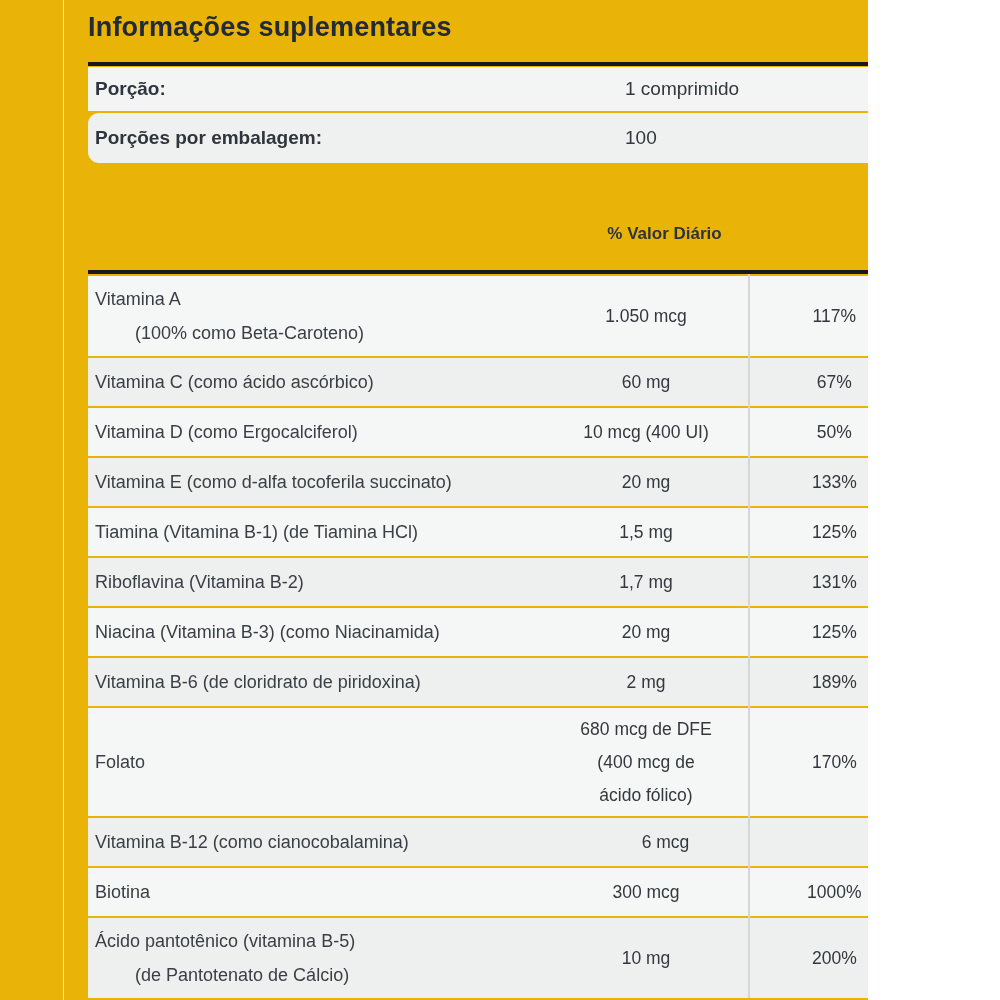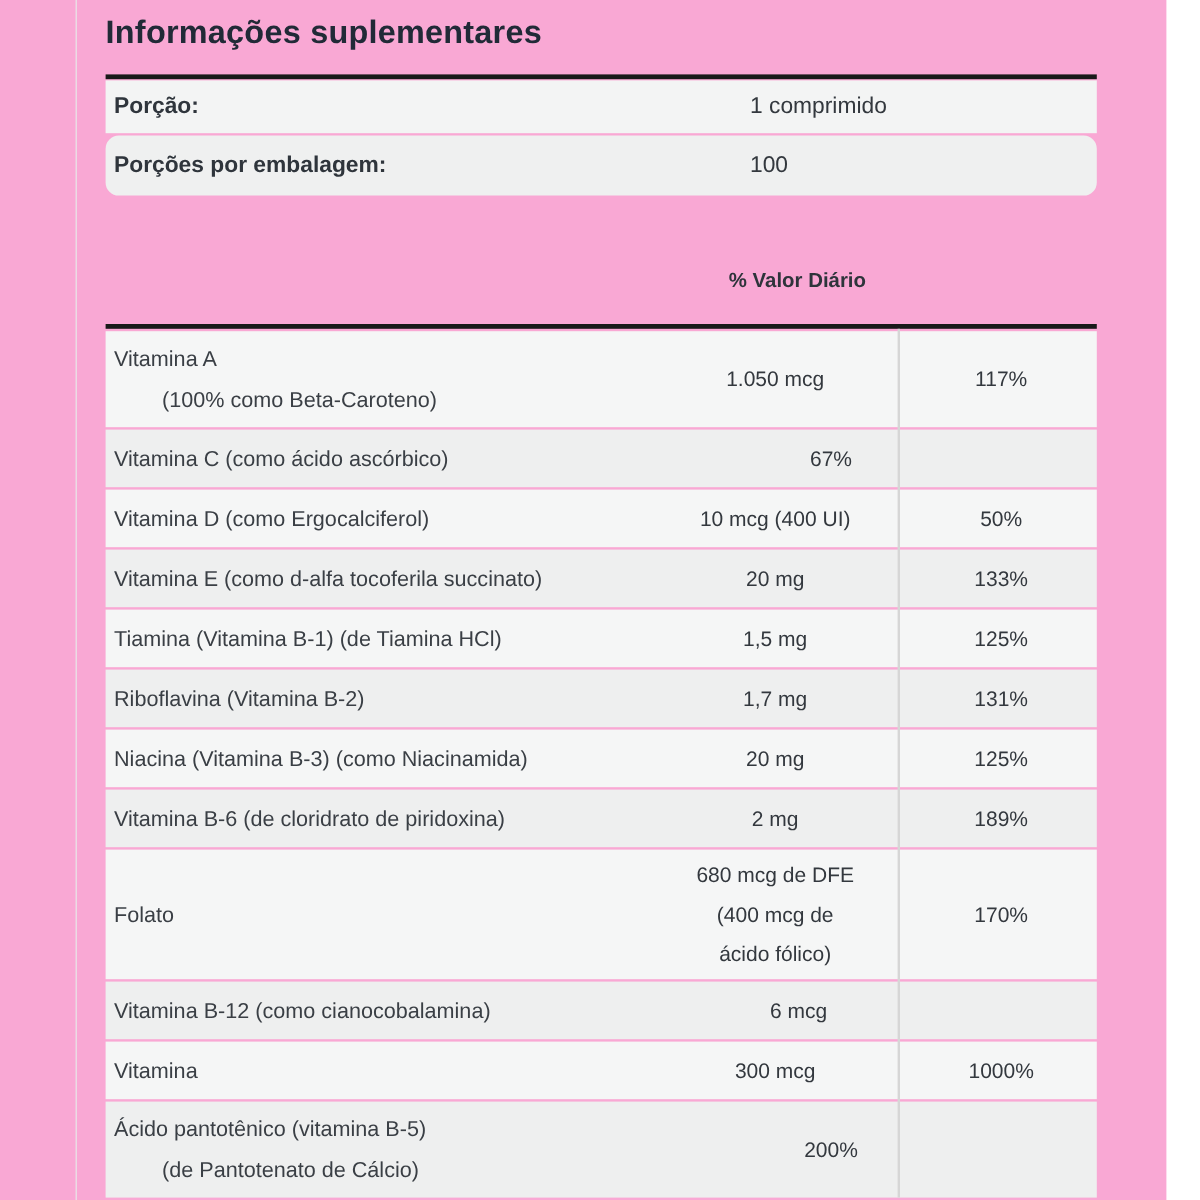--- a/index.html
+++ b/index.html
@@ -2,22 +2,22 @@
 <html><head>
 <meta charset="utf-8">
 <style>
   html, body {
     margin: 0; padding: 0;
     background: #ffffff;
     font-family: "Liberation Sans", sans-serif;
   }
   .page {
     position: relative;
-    width: 972px; height: 1000px;
-    background: #f9a8d4;
+    width: 868px; height: 1000px;
+    background: #eab308;
     overflow: hidden;
   }
   .side-line {
     position: absolute; left: 63px; top: 0;
     width: 1px; height: 1000px;
     background: #e8e8e8;
   }
   .content {
     position: absolute; left: 88px; top: 0;
     width: 826px; height: 1000px;
@@ -141,20 +141,21 @@
           <span class="l2">(100% como Beta-Caroteno)</span>
         </div>
         <div class="c-amt">1.050 mcg</div>
         <div class="c-dv">117%</div>
       </div>
 
       <div class="tb-row">
         <div class="c-name">
           <span class="l1">Vitamina C (como ácido ascórbico)</span>
         </div>
+        <div class="c-amt">60 mg</div>
         <div class="c-dv">67%</div>
       </div>
 
       <div class="tb-row">
         <div class="c-name">
           <span class="l1">Vitamina D (como Ergocalciferol)</span>
         </div>
         <div class="c-amt">10 mcg (400 UI)</div>
         <div class="c-dv">50%</div>
       </div>
@@ -213,31 +214,32 @@
 
       <div class="tb-row">
         <div class="c-name">
           <span class="l1">Vitamina B-12 (como cianocobalamina)</span>
         </div>
         <div class="c-amt">6 mcg</div>
       </div>
 
       <div class="tb-row">
         <div class="c-name">
-          <span class="l1">Vitamina</span>
+          <span class="l1">Biotina</span>
         </div>
         <div class="c-amt">300 mcg</div>
         <div class="c-dv">1000%</div>
       </div>
 
       <div class="tb-row r-tall">
         <div class="c-name">
           <span class="l1">Ácido pantotênico (vitamina B-5)</span>
           <span class="l2">(de Pantotenato de Cálcio)</span>
         </div>
+        <div class="c-amt">10 mg</div>
         <div class="c-dv">200%</div>
       </div>
 
     </div>
 
     <div class="v-divider"></div>
   </div>
 </div>
 
 </body></html>

